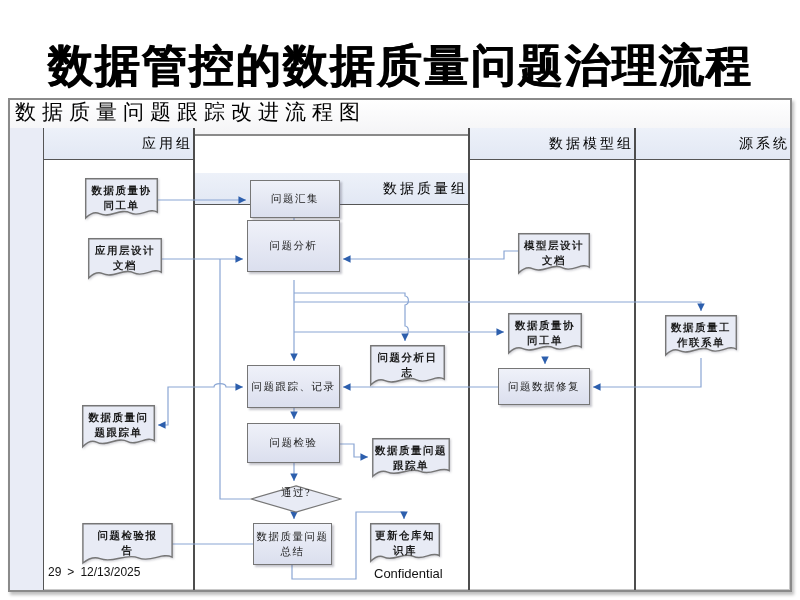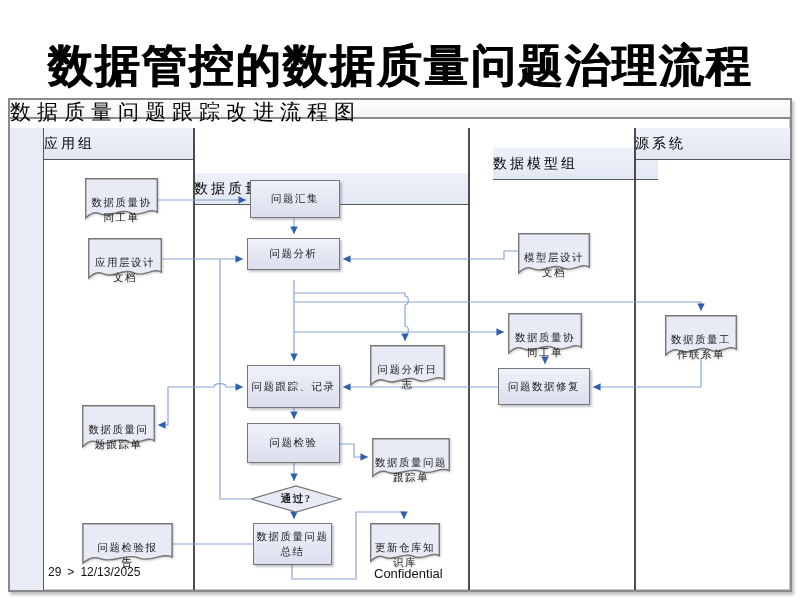--- a/index.html
+++ b/index.html
@@ -15,56 +15,56 @@
     font-family:"Liberation Serif","DejaVu Serif",serif;
     text-shadow:1px 0 0 #000;
     white-space:nowrap;
   }
   .table{
     position:absolute;left:8px;top:98px;width:780px;height:490px;
     border:2px solid #8a8a8a;background:#fff;
     box-shadow:2px 3px 3px rgba(0,0,0,.25), inset -1px -1px 0 #c9c9c9;
   }
   .band{
-    position:absolute;left:0;top:0;width:100%;height:19px;
+    position:absolute;left:0;top:0;width:100%;height:36px;
     border-bottom:2px solid #8a8a8a;
     background:linear-gradient(180deg,#ffffff,#f4f4f6);
-    font-size:21px;letter-spacing:6px;line-height:25px;
+    font-size:21px;letter-spacing:6px;line-height:25px;padding-left:5px;
     box-sizing:border-box;white-space:nowrap;
   }
   .narrowcol{
     position:absolute;left:0;top:28px;width:33px;bottom:0;
     background:#e9ecf6;border-right:1px solid #555;
   }
   .hcell{
     position:absolute;top:28px;height:31px;
     background:linear-gradient(180deg,#edf1f9,#e2e8f4);
     border-bottom:1px solid #555;
-    display:flex;align-items:center;justify-content:flex-start;
+    display:flex;align-items:center;justify-content:flex-end;
     font-size:14px;letter-spacing:3px;
   }
   .vline{position:absolute;top:28px;bottom:0;width:2px;background:#4d4d4d;}
   .connectors{position:absolute;left:0;top:0;width:800px;height:600px;z-index:2;pointer-events:none;}
   .node,.doc,.diamond{position:absolute;z-index:3;}
   .node{
     background:linear-gradient(180deg,#eff1f9,#dbdfee);
     border:1px solid #767676;
     display:flex;align-items:center;justify-content:center;
     box-shadow:1.5px 1.5px 2px rgba(90,90,110,.35);
     box-sizing:border-box;
   }
   .lbl{
     font-size:10.5px;letter-spacing:1.5px;line-height:1.45;
     text-align:center;white-space:pre-line;color:#1a1a1a;
     position:relative;z-index:1;
   }
   .doc .shape,.diamond .shape{position:absolute;left:0;top:0;width:100%;height:100%;}
-  .doc{display:flex;align-items:flex-start;justify-content:center;padding-top:17px;box-sizing:border-box;
-       filter:drop-shadow(1.5px 1.5px 1px rgba(90,90,110,.3));}
-  .diamond{display:flex;align-items:center;justify-content:center;font-weight:bold;}
+  .doc{display:flex;align-items:flex-start;justify-content:center;padding-top:5px;box-sizing:border-box;
+       filter:drop-shadow(1.5px 1.5px 1px rgba(90,90,110,.3));font-weight:bold;}
+  .diamond{display:flex;justify-content:center;}
   .footer-left{
     position:absolute;left:48px;top:565px;z-index:4;
     font-family:"Liberation Sans","DejaVu Sans",sans-serif;font-size:12px;color:#111;
     display:flex;gap:6px;align-items:baseline;
   }
   .footer-conf{
     position:absolute;left:374px;top:566px;z-index:4;
     font-family:"Liberation Sans","DejaVu Sans",sans-serif;font-size:13px;color:#111;
   }
 </style>
@@ -76,21 +76,21 @@
 <div class="table">
   <div class="band">数据质量问题跟踪改进流程图</div>
   <div class="narrowcol"></div>
 
   <div class="hcell" style="left:34px;width:149px;">
     <span class="hlbl">应用组</span>
   </div>
   <div class="hcell" style="left:184px;width:274px;margin-top:45px;">
     <span class="hlbl">数据质量组</span>
   </div>
-  <div class="hcell" style="left:483px;width:165px;margin-top:20px;">
+  <div class="hcell" style="left:459px;width:165px;">
     <span class="hlbl">数据模型组</span>
   </div>
   <div class="hcell" style="left:625px;right:0;">
     <span class="hlbl">源系统</span>
   </div>
 
   <div class="vline" style="left:183px;"></div>
   <div class="vline" style="left:458px;"></div>
   <div class="vline" style="left:624px;"></div>
 </div>
@@ -149,21 +149,21 @@
   <svg class="shape" viewBox="0 0 100 62" preserveAspectRatio="none">
       <path d="M1,1 H99 V46 C88,39 76,54 62,47 C48,40 34,55 20,48 C12,44.5 6,49 1,54 Z" fill="#e8ebf5" stroke="#767676" stroke-width="1.4" vector-effect="non-scaling-stroke"></path>
     </svg>
   <span class="lbl">问题检验报
 告</span>
 </div>
 
 <div class="node" style="left:250px;top:180px;width:90px;height:38px">
   <span class="lbl">问题汇集</span>
 </div>
-<div class="node" style="left:247px;top:238px;width:93px;height:32px">
+<div class="node" style="left:247px;top:220px;width:93px;height:52px">
   <span class="lbl">问题分析</span>
 </div>
 <div class="node" style="left:247px;top:365px;width:93px;height:43px">
   <span class="lbl">问题跟踪、记录</span>
 </div>
 <div class="node" style="left:247px;top:423px;width:93px;height:40px">
   <span class="lbl">问题检验</span>
 </div>
 <div class="diamond" style="left:250px;top:485px;width:92px;height:28px">
   <svg class="shape" viewBox="0 0 100 30" preserveAspectRatio="none">

